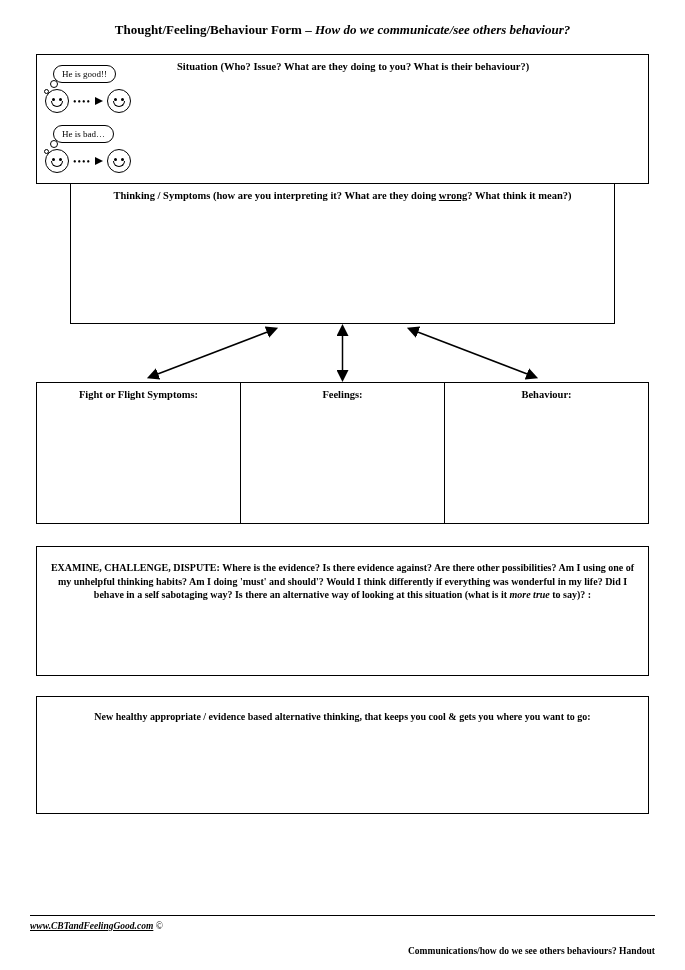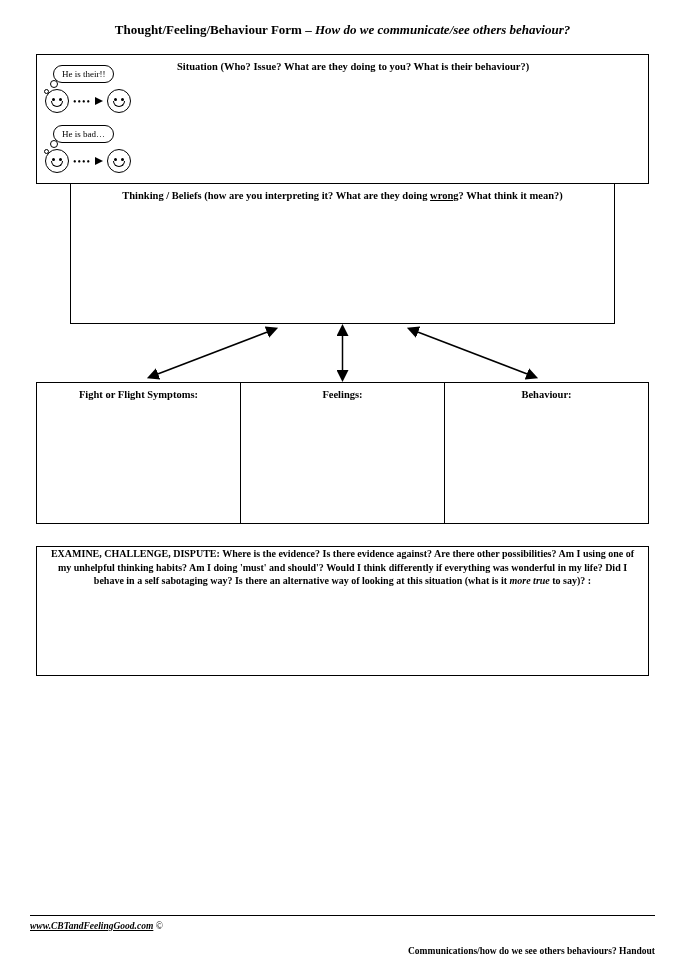--- a/index.html
+++ b/index.html
@@ -115,21 +115,21 @@
   }
   .triple .col:last-child { border-right:none; }
   .triple .col .h {
     font-size:10.5px; font-weight:bold; text-align:center;
   }
 
   
   .examine {
     margin: 22px 6px 0 6px;
     height: 130px;
-    padding: 0 12px;
+    padding: 14px 12px;
   }
   .examine .h {
     font-size:10px; font-weight:bold; text-align:center; line-height:1.35;
   }
   .moretrue { font-style: italic; }
 
   
   .newthink {
     margin: 20px 6px 0 6px;
     height: 118px;
@@ -158,21 +158,21 @@
 
 <div class="page">
 
   <div class="title-row">
     <span class="title-main">Thought/Feeling/Behaviour Form – </span><span class="title-sub">How do we communicate/see others behaviour?</span>
   </div>
 
   <div class="box situation">
     <div class="heading">Situation (Who? Issue? What are they doing to you? What is their behaviour?)</div>
     <div class="illus">
-      <div class="bubble">He is their!!</div>
+      <div class="bubble">He is good!!</div>
       <div class="face-row">
         <div class="face">
             <span class="eye l"></span>
             <span class="eye r"></span>
             <span class="smile"></span>
           </div>
         <span class="dots">••••</span>
         <span class="arrowhead"></span>
         <div class="face">
             <span class="eye l"></span>
@@ -193,21 +193,21 @@
             <span class="eye l"></span>
             <span class="eye r"></span>
             <span class="smile"></span>
           </div>
       </div>
     </div>
   </div>
 
   <div class="box thinking">
     <div class="heading">
-      <span>Thinking / Beliefs (how are you interpreting it? What are they doing </span><span class="underlined">wrong</span><span>? What think it mean?)</span>
+      <span>Thinking / Symptoms (how are you interpreting it? What are they doing </span><span class="underlined">wrong</span><span>? What think it mean?)</span>
     </div>
   </div>
 
   <div class="arrows">
     <svg viewBox="0 0 540 58">
       <defs>
         <marker id="ah" markerWidth="8" markerHeight="8" refX="4" refY="4" orient="auto">
           <path d="M0,0 L8,4 L0,8 Z" fill="#000"></path>
         </marker>
         <marker id="ahs" markerWidth="8" markerHeight="8" refX="4" refY="4" orient="auto-start-reverse">
@@ -231,20 +231,23 @@
       <div class="h">Behaviour:</div>
     </div>
   </div>
 
   <div class="box examine">
     <div class="h">
       <span>EXAMINE, CHALLENGE, DISPUTE: </span><span>Where is the evidence? Is there evidence against? Are there other possibilities? Am I using one of my unhelpful thinking habits? Am I doing 'must' and should'? Would I think differently if everything was wonderful in my life? Did I behave in a self sabotaging way? Is there an alternative way of looking at this situation (what is it </span><span class="moretrue">more true</span><span> to say)? :</span>
     </div>
   </div>
 
+  <div class="box newthink">
+    <div class="h">New healthy appropriate / evidence based alternative thinking, that keeps you cool &amp; gets you where you want to go:</div>
+  </div>
 
   <div class="footer">
     <hr>
     <span>
       <a>www.CBTandFeelingGood.com</a><span> ©</span>
     </span>
     <span style="font-weight:bold;margin-top:25px;">Communications/how do we see others behaviours? Handout</span>
   </div>
 
 </div>

